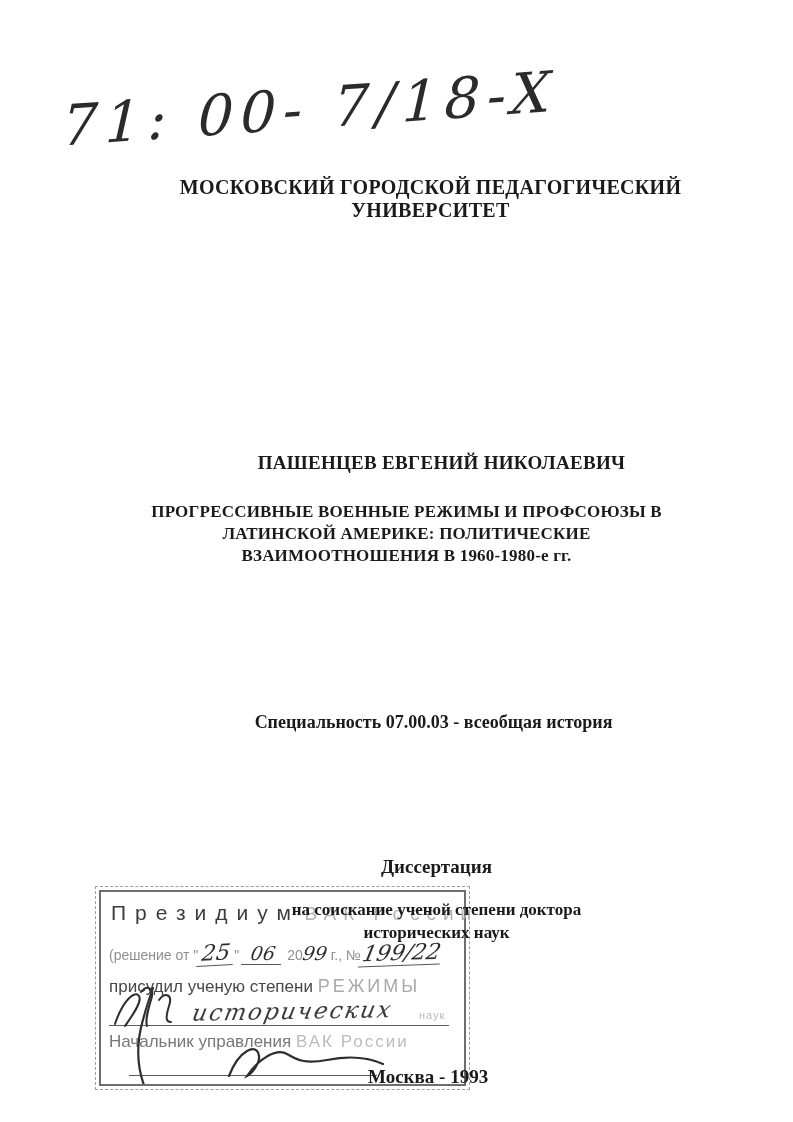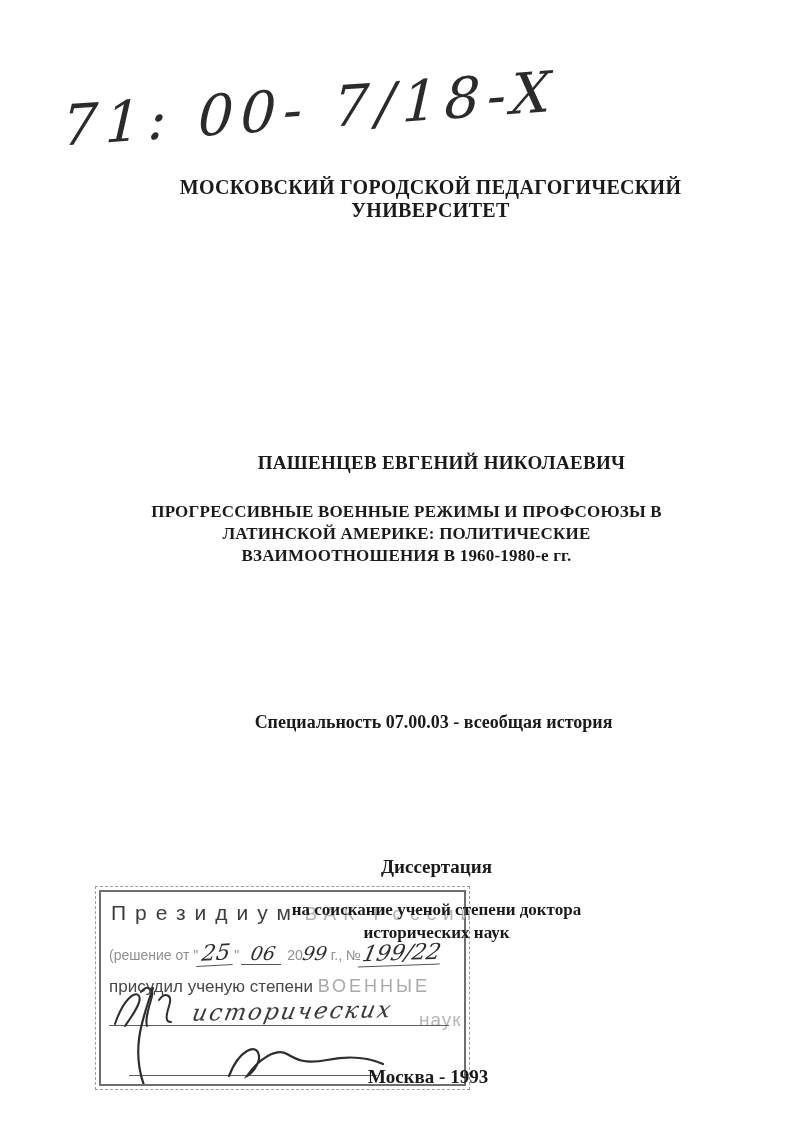--- a/index.html
+++ b/index.html
@@ -41,21 +41,21 @@
     font-family:"Liberation Sans", sans-serif;
     z-index:2;
   }
   .st-line1{position:absolute;top:9px;left:10px;white-space:nowrap;}
   .st-presidium{font-size:21px;letter-spacing:9px;color:#3c3c3c;}
   .st-vak{font-size:19px;letter-spacing:7px;color:#b3b3b3;}
   .st-decision{position:absolute;top:48px;left:8px;white-space:nowrap;font-size:14px;color:#8f8f8f;}
   .st-awarded{position:absolute;top:84px;left:8px;white-space:nowrap;font-size:17px;color:#474747;}
   .st-doktora{font-size:18px;letter-spacing:3px;color:#a9a9a9;}
   .st-field{position:absolute;top:106px;left:92px;white-space:nowrap;}
-  .st-nauk{position:absolute;top:117px;left:318px;font-size:19px;color:#b8b8b8;letter-spacing:1px;}
+  .st-nauk{position:absolute;top:117px;left:318px;font-size:11px;color:#b8b8b8;letter-spacing:1px;}
   .st-rule1{position:absolute;top:133px;left:8px;width:340px;border-bottom:1.5px solid #5d5d5d;}
   .st-official{position:absolute;top:140px;left:8px;white-space:nowrap;font-size:17px;color:#787878;}
   .st-org{color:#bcbcbc;letter-spacing:2px;}
   .st-rule2{position:absolute;top:183px;left:28px;width:248px;border-bottom:1.5px solid #5d5d5d;}
   
   .hand{
     font-family:"DejaVu Serif", serif;font-style:italic;color:#2e2e2e;
     display:inline-block;transform:skewX(-10deg);
   }
   .hand-day{font-size:22px;border-bottom:1.5px solid #555;padding:0 4px;transform:skewX(-10deg) rotate(-3deg);}
@@ -97,30 +97,34 @@
 
     <div class="st-decision">
       <span>(решение от "</span><span class="hand hand-day">25</span><span>"</span>
       <span class="hand hand-month">06</span>
       <span>20</span><span class="hand hand-year">99</span>
       <span>г., №</span><span class="hand hand-num">199/22</span>
     </div>
 
     <div class="st-awarded">
       <span>присудил ученую степени</span>
-      <span class="st-doktora">ВОЕННЫЕ</span>
+      <span class="st-doktora">РЕЖИМЫ</span>
     </div>
 
     <div class="st-field">
       <span class="hand hand-field">исторических</span>
     </div>
     <div class="st-nauk">наук</div>
 
     <div class="st-rule1"></div>
 
+    <div class="st-official">
+      <span>Начальник управления</span>
+      <span class="st-org">ВАК России</span>
+    </div>
 
     <div class="st-rule2"></div>
 
     <svg class="sig-svg" viewBox="0 0 363 192">
 
       <path d="M14,132 C22,108 34,98 38,104 C42,110 28,128 24,134
                M40,100 C46,92 54,96 50,108 C47,118 44,128 46,134
                M58,108 C64,100 72,102 68,114 C65,124 64,130 70,130" fill="none" stroke="#2e2e2e" stroke-width="2" stroke-linecap="round"></path>
 
       <path d="M52,96 C40,130 30,160 44,196" fill="none" stroke="#2e2e2e" stroke-width="2.2" stroke-linecap="round"></path>

